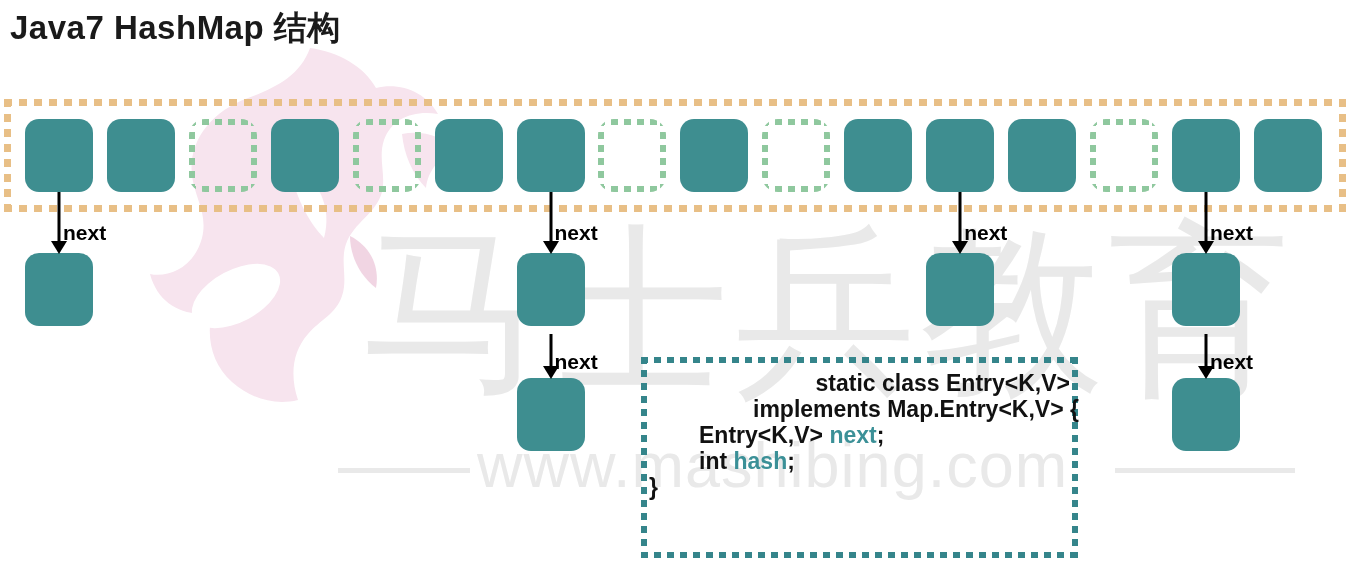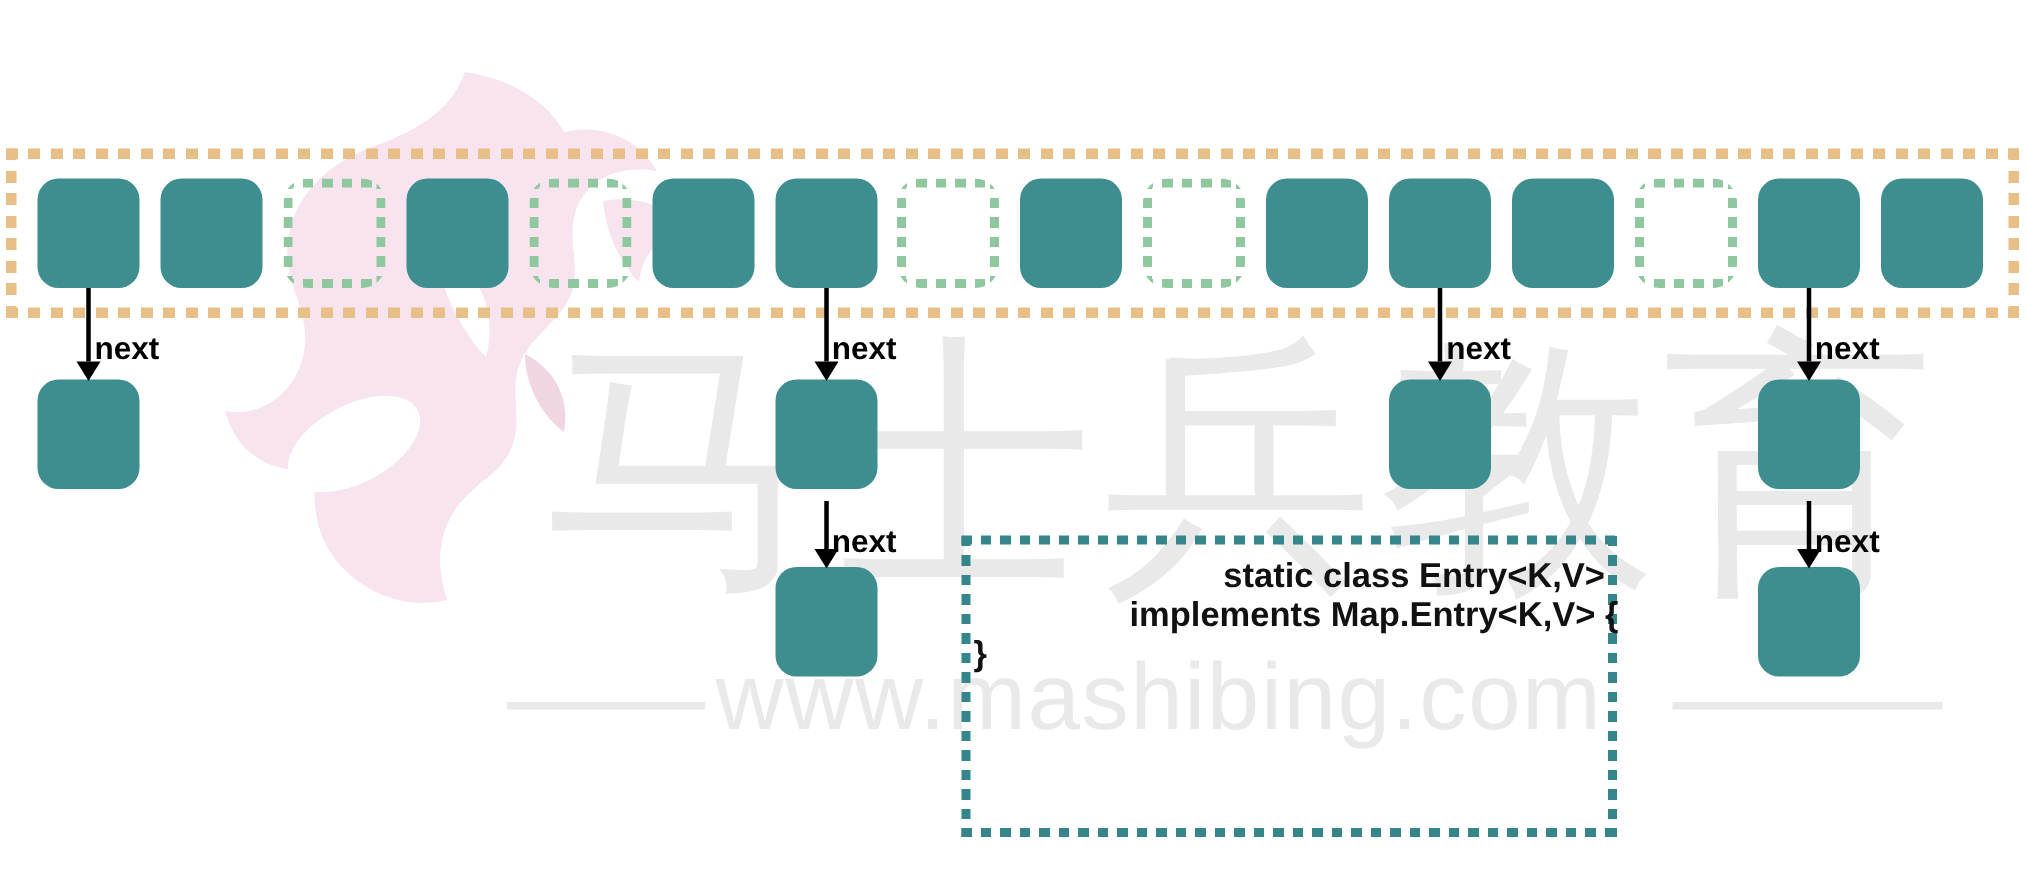--- a/index.html
+++ b/index.html
@@ -97,20 +97,21 @@
     <g fill="#ffffff">
       <ellipse cx="96" cy="250" rx="48" ry="26" transform="rotate(-28 96 250)"></ellipse>
       <path d="M150,120 C180,132 192,162 184,192 C168,176 154,148 150,120 Z"></path>
     </g>
   </svg>
   <div class="wm-brand">马士兵教育</div>
   <div class="wm-dash left"></div>
   <div class="wm-url">www.mashibing.com</div>
   <div class="wm-dash right"></div>
 
+  <div class="title">Java7 HashMap 结构</div>
 
   <div class="array">
       <div class="slot filled"></div>
       <div class="slot filled"></div>
       <div class="slot empty"></div>
       <div class="slot filled"></div>
       <div class="slot empty"></div>
       <div class="slot filled"></div>
       <div class="slot filled"></div>
       <div class="slot empty"></div>
@@ -167,16 +168,18 @@
           <i class="head"></i>
           <i class="next-label">next</i>
         </div>
         <div class="node"></div>
       </div>
     </div>
 
   <div class="code-box">
       <div class="code-line ind-none"><span>static class Entry&lt;K,V&gt;</span></div>
       <div class="code-line ind-impl"><span>implements Map.Entry&lt;K,V&gt; {</span></div>
+      <div class="code-line ind-field"><span>Entry&lt;K,V&gt; </span><span class="accent">next</span><span>;</span></div>
+      <div class="code-line ind-field"><span>int </span><span class="accent">hash</span><span>;</span></div>
       <div class="code-line ind-close"><span>}</span></div>
     </div>
 
 </div>
 
 </body></html>

